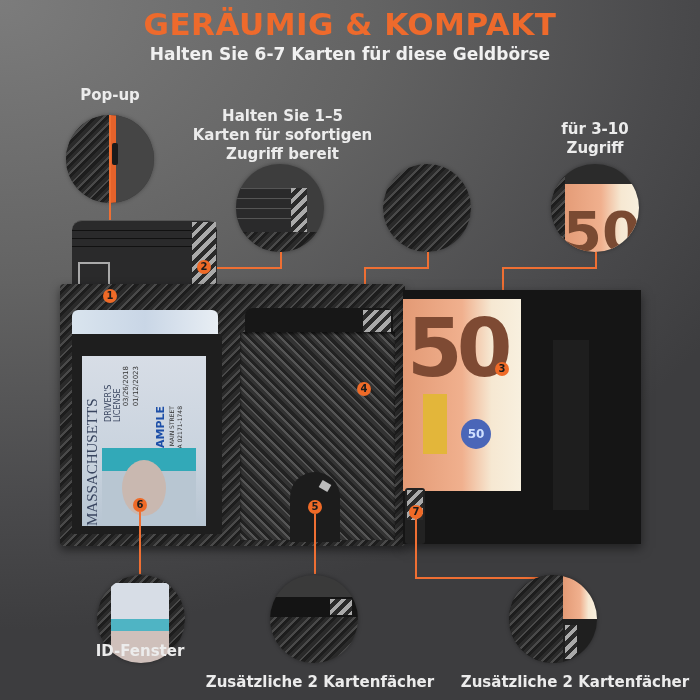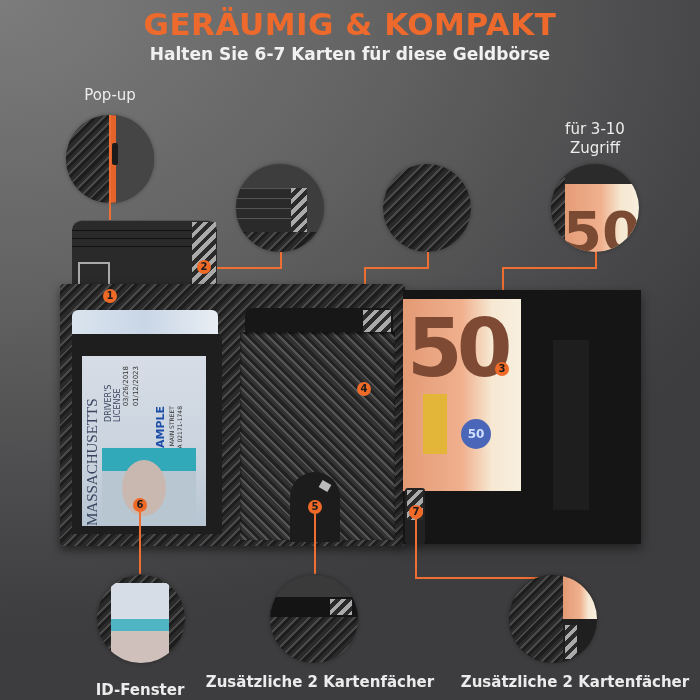--- a/index.html
+++ b/index.html
@@ -2,41 +2,44 @@
 <html><head>
 <meta charset="utf-8">
 <style>
   html,body{margin:0;padding:0;}
   body{width:700px;height:700px;overflow:hidden;position:relative;
     font-family:"DejaVu Sans","Liberation Sans",sans-serif;
     background:radial-gradient(ellipse 120% 90% at 0% 0%, #7c7c7c 0%, #636363 45%, #4a4a4c 80%, #3d3d3f 100%);}
   .abs{position:absolute;}
   .title{left:0;width:700px;top:6px;text-align:center;color:#ee6a2c;font-weight:bold;font-size:31px;letter-spacing:0.5px;}
   .subtitle{left:0;width:700px;top:44px;text-align:center;color:#f1f1f1;font-weight:bold;font-size:17px;}
-  .label{color:#ececec;font-size:15px;text-align:center;line-height:19px;font-weight:normal;}
+  .label{color:#ececec;font-size:15px;text-align:center;line-height:19px;font-weight:bold;}
   .blabel{color:#ececec;font-size:15px;text-align:center;font-weight:bold;}
   .circle{border-radius:50%;overflow:hidden;box-shadow:0 0 4px rgba(0,0,0,.35);}
   .carbon{background:
       repeating-linear-gradient(135deg,#2a2a2a 0 3px,#494949 3px 5px,#1d1d1d 5px 8px);}
   .carbon2{background:
       repeating-linear-gradient(45deg,#333 0 3px,#555 3px 5px,#222 5px 8px);}
   .line{background:#ef6f33;}
   .badge{width:14px;height:14px;border-radius:50%;background:#ef6a27;color:#1b1b1b;font-size:10px;font-weight:bold;text-align:center;line-height:14px;}
   .card{background:#2a2a2b;border-top:1px solid #555;}
   .stripe{background:repeating-linear-gradient(135deg,#aaa 0 4px,#2a2a2a 4px 8px);}
   .note{background:linear-gradient(90deg,#e39a75 0%,#f0b08e 50%,#f6e8d2 75%,#f8f0df 100%);}
 </style>
 </head>
 <body>
 
 <div class="abs title">GERÄUMIG &amp; KOMPAKT</div>
 <div class="abs subtitle">Halten Sie 6-7 Karten für diese Geldbörse</div>
 
 <div class="abs label" style="left:60px;width:100px;top:86px;">Pop-up</div>
 <div class="abs label" style="left:190px;width:185px;top:107px;">
+  <div>Halten Sie 1–5</div>
+  <div>Karten für sofortigen</div>
+  <div>Zugriff bereit</div>
 </div>
 <div class="abs label" style="left:372px;width:110px;top:120px;">
 </div>
 <div class="abs label" style="left:545px;width:100px;top:120px;">
   <div>für 3-10</div>
   <div>Zugriff</div>
 </div>
 
 <div class="abs circle" style="left:66px;top:115px;width:88px;height:88px;background:#3a3a3a;">
   <div class="abs carbon" style="left:0;top:0;width:44px;height:88px;"></div>
@@ -143,15 +146,15 @@
   <div class="abs" style="left:0;top:22px;width:88px;height:20px;background:#141414;"></div>
   <div class="abs stripe" style="left:60px;top:24px;width:22px;height:16px;"></div>
   <div class="abs carbon" style="left:0;top:42px;width:88px;height:46px;"></div>
 </div>
 <div class="abs circle" style="left:509px;top:575px;width:88px;height:88px;background:#1f1f1f;">
   <div class="abs carbon" style="left:0;top:0;width:54px;height:88px;"></div>
   <div class="abs note" style="left:54px;top:0;width:34px;height:44px;"></div>
   <div class="abs stripe" style="left:56px;top:50px;width:12px;height:34px;"></div>
 </div>
 
-<div class="abs blabel" style="left:80px;width:120px;top:681px;">ID-Fenster</div>
+<div class="abs blabel" style="left:80px;width:120px;top:642px;">ID-Fenster</div>
 <div class="abs blabel" style="left:205px;width:230px;top:673px;">Zusätzliche 2 Kartenfächer</div>
 <div class="abs blabel" style="left:455px;width:240px;top:673px;">Zusätzliche 2 Kartenfächer</div>
 
 </body></html>

